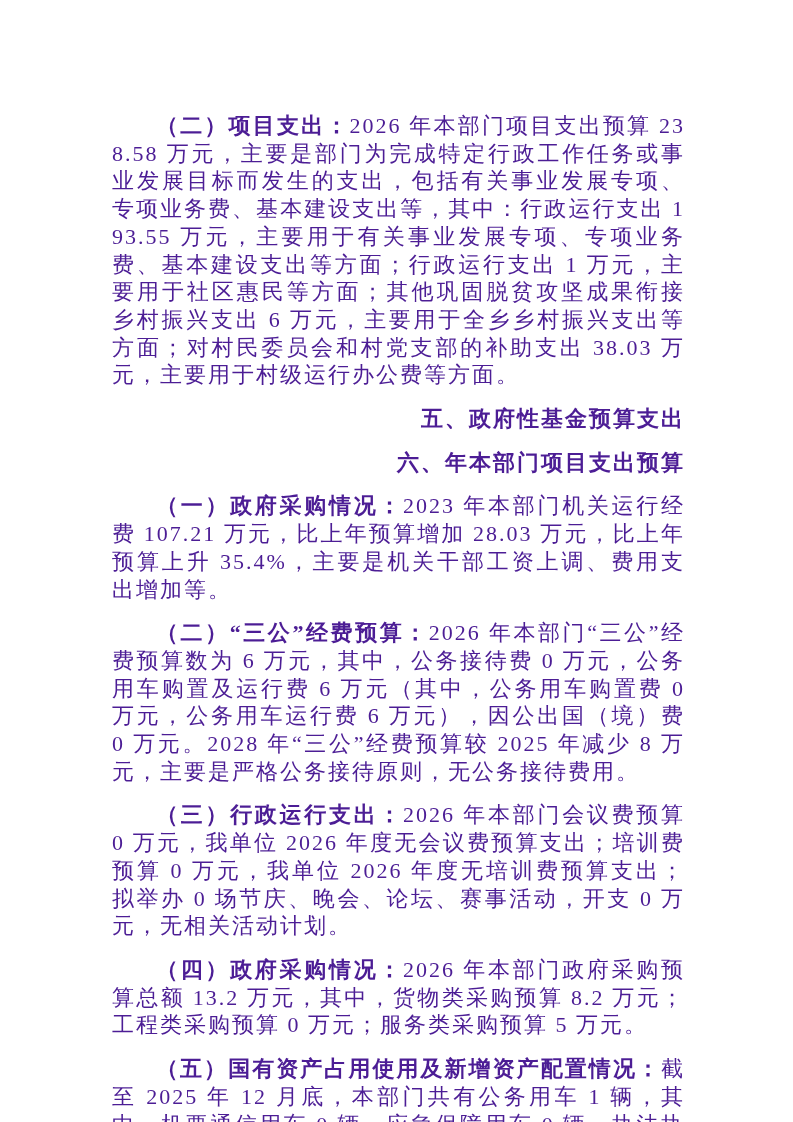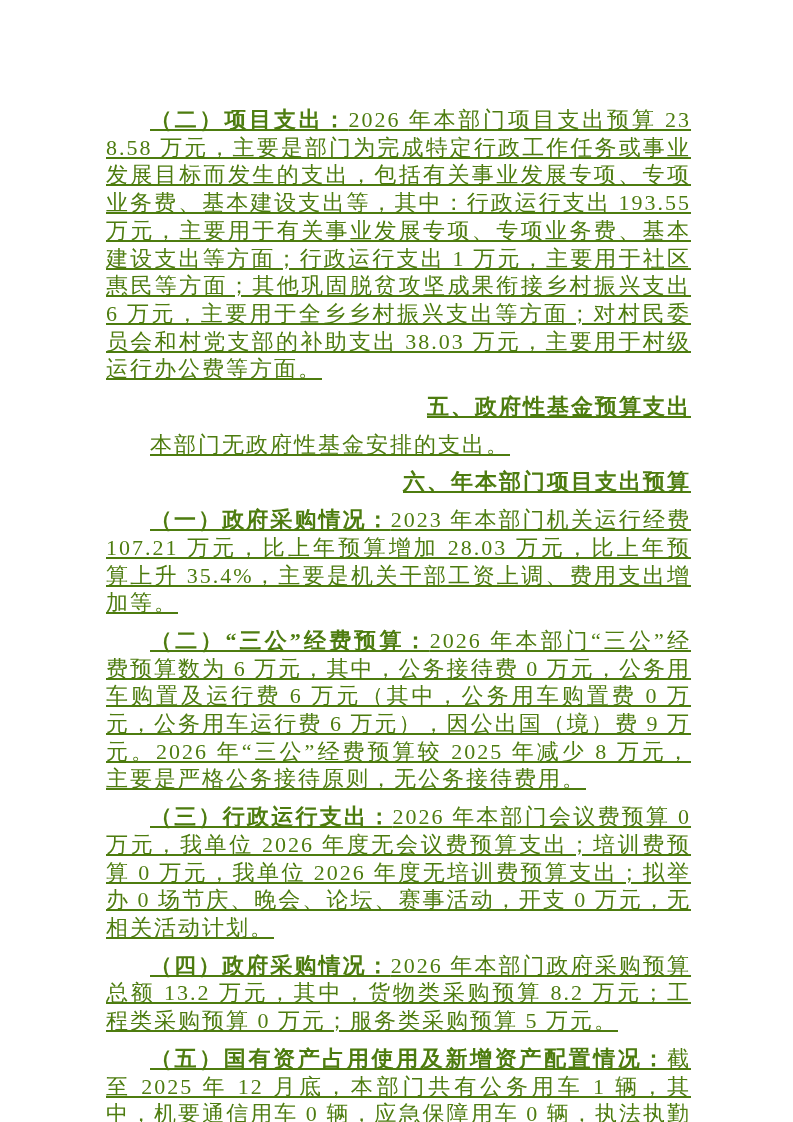--- a/index.html
+++ b/index.html
@@ -15,54 +15,52 @@
   }
   .page {
     box-sizing: border-box;
     width: 793px;
     height: 1122px;
     padding: 96px 92px 0 96px;
     background: #ffffff;
     color: #000000;
   }
   .para {
-    margin: 10px;
+    margin: 16px;
     font-size: 22px;
     line-height: 27.7px;
     letter-spacing: 2px;
     text-align: justify;
     text-indent: 2em;
-    color: #4d7c0f;
+    color: #4c1d95;
     word-break: break-all;
-    text-decoration: underline;
   }
   .para .lead {
     font-weight: bold;
   }
   .para.heading {
     font-weight: bold;
     text-align: right;
   }
 </style>
 </head>
 <body>
 
 <div class="page">
 
   <p class="para"><span class="lead">（二）项目支出：</span><span>2026 年本部门项目支出预算 238.58 万元，主要是部门为完成特定行政工作任务或事业发展目标而发生的支出，包括有关事业发展专项、专项业务费、基本建设支出等，其中：行政运行支出 193.55 万元，主要用于有关事业发展专项、专项业务费、基本建设支出等方面；行政运行支出 1 万元，主要用于社区惠民等方面；其他巩固脱贫攻坚成果衔接乡村振兴支出 6 万元，主要用于全乡乡村振兴支出等方面；对村民委员会和村党支部的补助支出 38.03 万元，主要用于村级运行办公费等方面。</span></p>
 
   <p class="para heading">五、政府性基金预算支出</p>
 
-  <p class="para">本部门无政府性基金安排的支出。</p>
 
   <p class="para heading">六、年本部门项目支出预算</p>
 
   <p class="para"><span class="lead">（一）政府采购情况：</span><span>2023 年本部门机关运行经费 107.21 万元，比上年预算增加 28.03 万元，比上年预算上升 35.4%，主要是机关干部工资上调、费用支出增加等。</span></p>
 
-  <p class="para"><span class="lead">（二）“三公”经费预算：</span><span>2026 年本部门“三公”经费预算数为 6 万元，其中，公务接待费 0 万元，公务用车购置及运行费 6 万元（其中，公务用车购置费 0 万元，公务用车运行费 6 万元），因公出国（境）费 9 万元。2026 年“三公”经费预算较 2025 年减少 8 万元，主要是严格公务接待原则，无公务接待费用。</span></p>
+  <p class="para"><span class="lead">（二）“三公”经费预算：</span><span>2026 年本部门“三公”经费预算数为 6 万元，其中，公务接待费 0 万元，公务用车购置及运行费 6 万元（其中，公务用车购置费 0 万元，公务用车运行费 6 万元），因公出国（境）费 0 万元。2028 年“三公”经费预算较 2025 年减少 8 万元，主要是严格公务接待原则，无公务接待费用。</span></p>
 
   <p class="para"><span class="lead">（三）行政运行支出：</span><span>2026 年本部门会议费预算 0 万元，我单位 2026 年度无会议费预算支出；培训费预算 0 万元，我单位 2026 年度无培训费预算支出；拟举办 0 场节庆、晚会、论坛、赛事活动，开支 0 万元，无相关活动计划。</span></p>
 
   <p class="para"><span class="lead">（四）政府采购情况：</span><span>2026 年本部门政府采购预算总额 13.2 万元，其中，货物类采购预算 8.2 万元；工程类采购预算 0 万元；服务类采购预算 5 万元。</span></p>
 
   <p class="para"><span class="lead">（五）国有资产占用使用及新增资产配置情况：</span><span>截至 2025 年 12 月底，本部门共有公务用车 1 辆，其中，机要通信用车 0 辆，应急保障用车 0 辆，执法执勤用车 0 辆，特种专业技术用车 0 辆，其他按照规定配备的公务用车 1</span></p>
 
 </div>
 
 </body></html>

